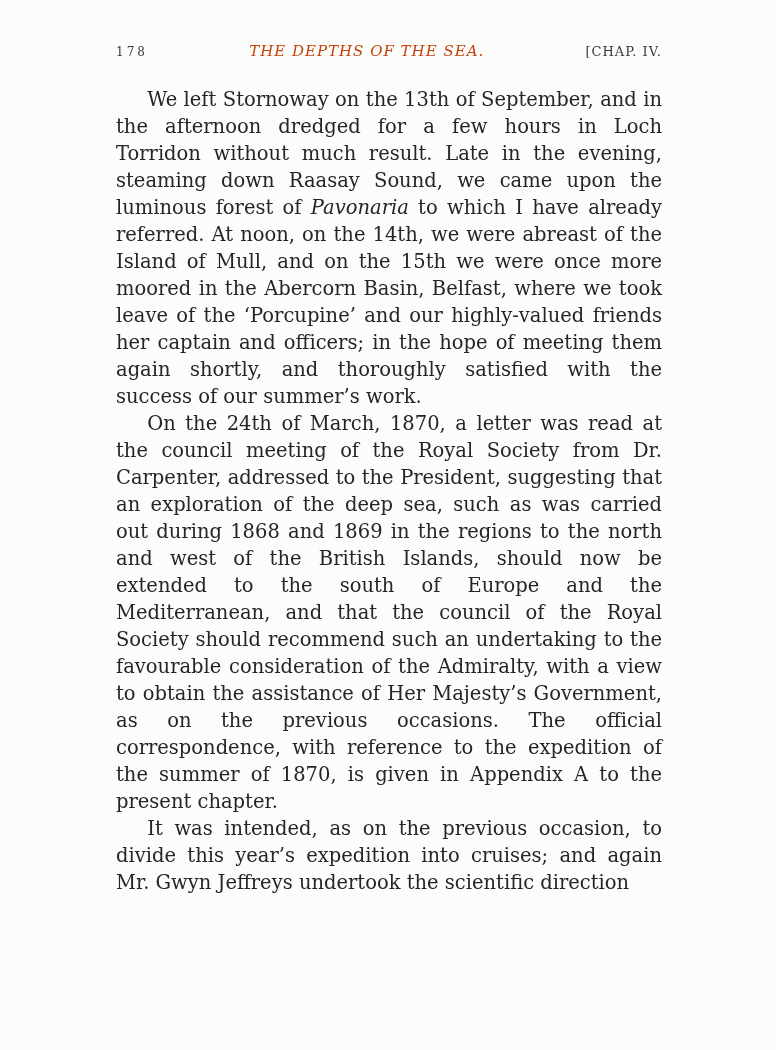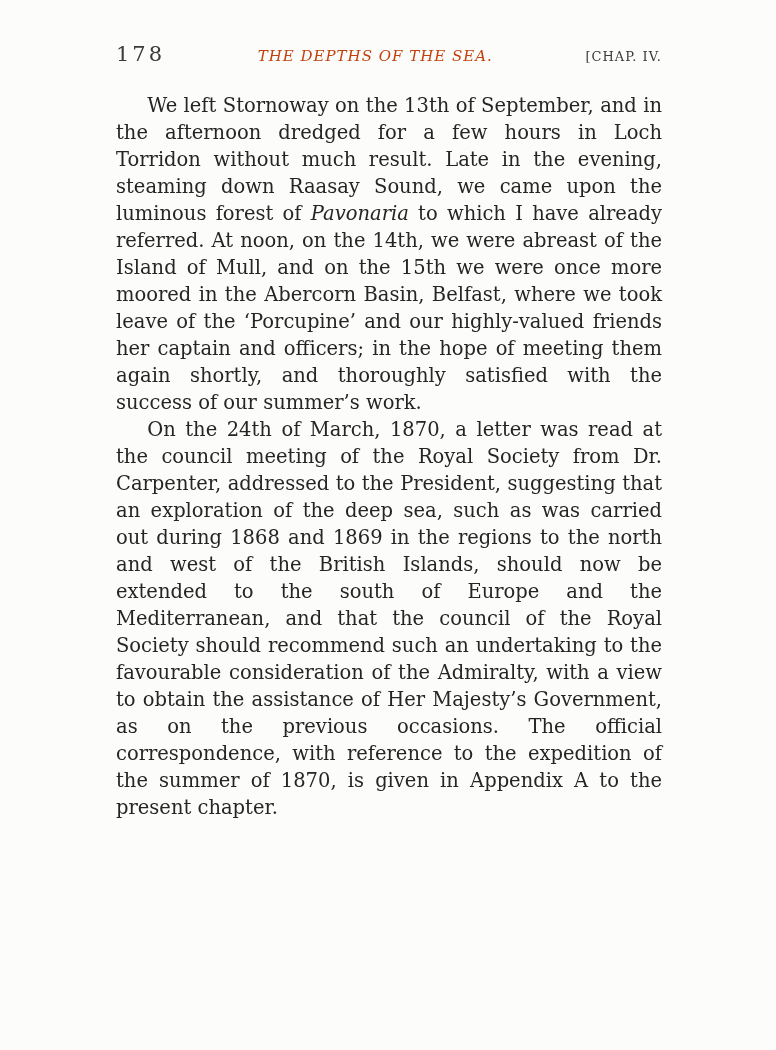--- a/index.html
+++ b/index.html
@@ -24,21 +24,21 @@
     top: 42px;
     width: 546px;
   }
   .page-header {
     display: flex;
     align-items: baseline;
     justify-content: space-between;
     margin-bottom: 26px;
   }
   .page-number {
-    font-size: 21px;
+    font-size: 12px;
     letter-spacing: 3px;
     color: #3a3a3a;
   }
   .running-title {
     font-size: 15px;
     font-style: italic;
     letter-spacing: 1px;
     color: #c2410c;
   }
   .chapter-label {
@@ -80,16 +80,19 @@
 
 
       <p class="para">
         <span>We left Stornoway on the 13th of September, and in the afternoon dredged for a few hours in Loch Torridon without much result.  Late in the evening, steaming down Raasay Sound, we came upon the luminous forest of </span><span class="italic">Pavonaria</span><span> to which I have already referred.  At noon, on the 14th, we were abreast of the Island of Mull, and on the 15th we were once more moored in the Abercorn Basin, Belfast, where we took leave of the ‘Porcupine’ and our highly-valued friends her captain and officers; in the hope of meeting them again shortly, and thoroughly satisfied with the success of our summer’s work.</span>
       </p>
 
       <p class="para">
         <span>On the 24th of March, 1870, a letter was read at the council meeting of the Royal Society from Dr. Carpenter, addressed to the President, suggesting that an exploration of the deep sea, such as was carried out during 1868 and 1869 in the regions to the north and west of the British Islands, should now be extended to the south of Europe and the Mediterranean, and that the council of the Royal Society should recommend such an undertaking to the favourable consideration of the Admiralty, with a view to obtain the assistance of Her Majesty’s Government, as on the previous occasions.  The official correspondence, with reference to the expedition of the summer of 1870, is given in Appendix A to the present chapter.</span>
       </p>
 
+      <p class="para">
+        <span>It was intended, as on the previous occasion, to divide this year’s expedition into cruises; and again Mr. Gwyn Jeffreys undertook the scientific direction</span>
+      </p>
 
     </main>
   </div>
 </div>
 
 </body></html>

